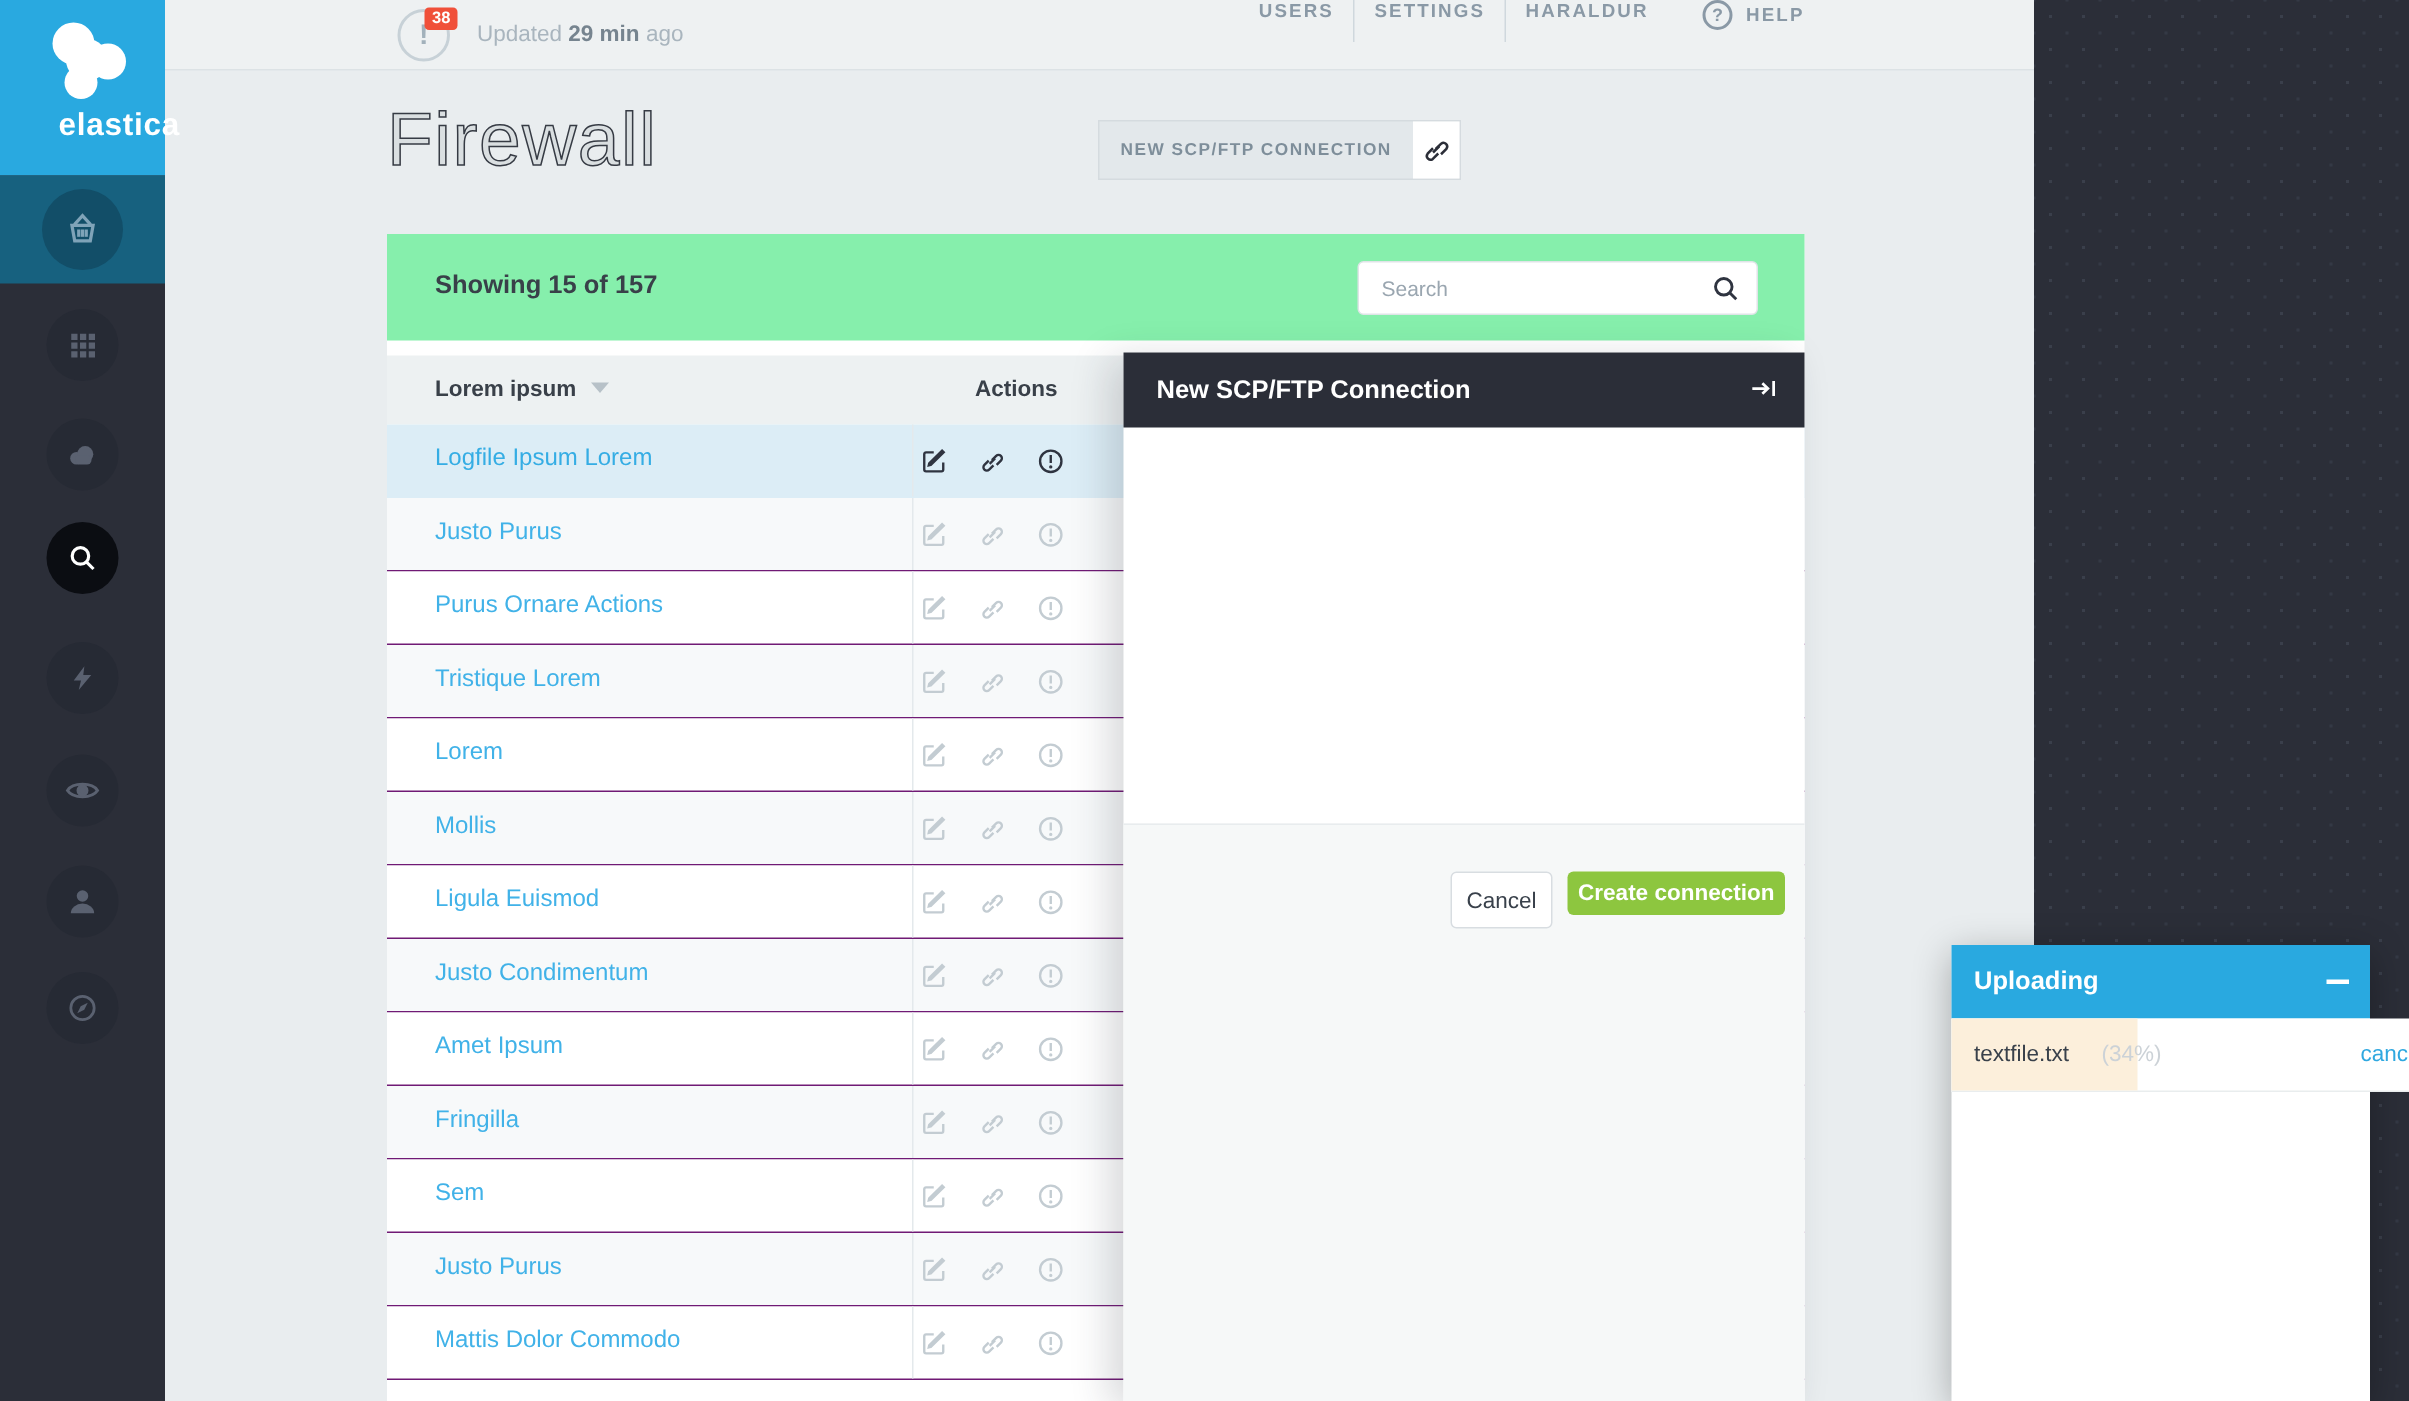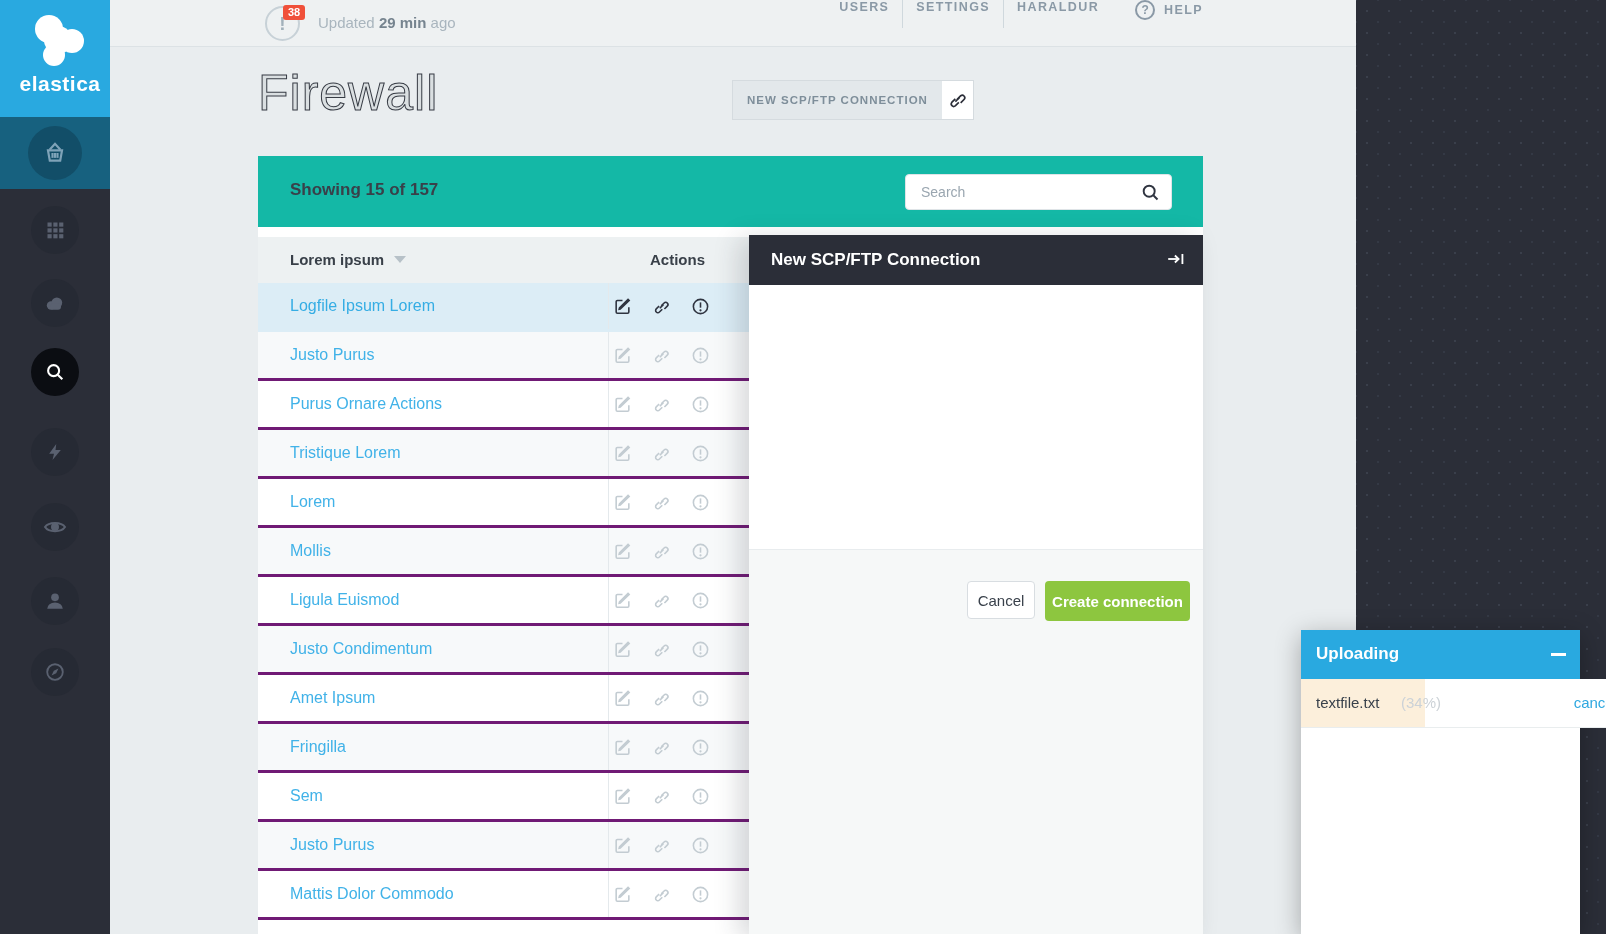--- a/index.html
+++ b/index.html
@@ -7,21 +7,21 @@
   .stage{position:relative;width:1606px;height:934px;overflow:hidden;background:#2b2e38;}
   .backdrop{position:absolute;right:0;top:0;width:250px;height:934px;background-color:#2b2e38;
     background-image:radial-gradient(#3a3f4b 1px,transparent 1.3px),radial-gradient(#343945 1px,transparent 1.3px);
     background-size:22px 22px;background-position:0 0,11px 11px;}
   .app{position:absolute;left:0;top:0;width:1356px;height:934px;background:#e9edef;}
 
   
   .sidebar{position:absolute;left:0;top:0;width:110px;height:934px;background:#2b2e38;}
   .logo-block{position:absolute;left:0;top:0;width:110px;height:117px;background:#29a9e0;}
   .logo-mark{position:absolute;left:22px;top:8px;}
-  .logo-text{position:absolute;left:0;top:72px;width:120px;text-align:center;color:#fff;
+  .logo-text{position:absolute;left:0;top:72px;width:120px;text-align:right;color:#fff;
     font-size:21px;font-weight:bold;letter-spacing:.5px;}
   .side-item{position:absolute;left:0;width:110px;cursor:pointer;}
   .side-item .circ{position:absolute;left:50%;transform:translateX(-50%);border-radius:50%;
     display:flex;align-items:center;justify-content:center;}
   .side-sel{top:117px;height:72px;background:#17617f;}
   .side-sel .circ{top:9px;width:54px;height:54px;background:#124e68;color:#7fa3b8;}
   .side-btn{height:48px;}
   .side-btn .circ{top:0;width:48px;height:48px;background:#262a34;color:#5a6170;}
   .side-btn.active .circ{background:#0b0d12;color:#ffffff;}
 
@@ -49,35 +49,35 @@
   .hdr-btn{position:absolute;top:80px;height:40px;background:#e3e8eb;border:1px solid #d5dbdf;
     display:flex;align-items:stretch;cursor:pointer;}
   .hdr-btn .lbl{flex:1;display:flex;align-items:center;justify-content:center;font-size:11.5px;
     letter-spacing:1px;color:#7e8e9a;font-weight:bold;padding:0 14px;white-space:nowrap;}
   .hdr-btn .ibox{width:44px;background:#ffffff;display:flex;align-items:center;justify-content:center;color:#2b2e38;}
   .btn-scp{left:732px;width:242px;}
   .btn-upload{left:990px;width:215px;}
 
   
   .card{position:absolute;left:258px;top:156px;width:945px;height:778px;background:#ffffff;}
-  .card-top{position:absolute;left:0;top:0;width:945px;height:71px;background:#14b8a6;}
+  .card-top{position:absolute;left:0;top:0;width:945px;height:71px;background:#86efac;}
   .showing{position:absolute;left:32px;top:24px;font-size:17px;font-weight:bold;color:#394049;}
   .search-box{position:absolute;right:31px;top:18px;width:267px;height:36px;background:#fff;
     border:1px solid #dfe4e7;border-radius:4px;}
   .search-box input{position:absolute;left:13px;top:0;width:200px;height:34px;border:none;outline:none;
     font-size:14px;color:#39414b;background:transparent;}
   .search-box input::placeholder{color:#9aa6b0;}
   .search-ic{position:absolute;right:10px;top:7px;color:#2f3440;cursor:pointer;}
   .thead{position:absolute;left:0;top:81px;width:945px;height:46px;background:#edf1f2;}
   .th-name{position:absolute;left:32px;top:14px;font-size:15px;font-weight:bold;color:#394049;}
   .sort-caret{display:inline-block;margin-left:10px;width:0;height:0;border-left:6px solid transparent;
     border-right:6px solid transparent;border-top:7px solid #b7c1c8;vertical-align:2px;cursor:pointer;}
   .th-actions{position:absolute;left:392px;top:14px;font-size:15px;font-weight:bold;color:#394049;}
   .rows{position:absolute;left:0;top:127px;width:945px;}
-  .row{position:relative;height:49px;background:#ffffff;border-bottom:3px solid #701a75;cursor:pointer;}
+  .row{position:relative;height:49px;background:#ffffff;border-bottom:1px solid #701a75;cursor:pointer;}
   .row:nth-child(even){background:#f7f9fa;}
   .row.selected{background:#dcedf6;border-bottom-color:#dcedf6;}
   .row-name{position:absolute;left:32px;top:14px;font-size:16px;color:#41b2e8;}
   .row.selected .row-name{color:#35ade4;}
   .row-actions{position:absolute;left:350px;top:0;height:100%;width:595px;border-left:1px solid #e4e9ec;
     display:flex;align-items:center;gap:19px;padding-left:3px;}
   .act{width:20px;height:20px;color:#c3ccd2;display:flex;align-items:center;justify-content:center;cursor:pointer;}
   .row.selected .act{color:#2f3440;}
 
   
@@ -94,21 +94,21 @@
     background:#fff;display:flex;align-items:center;padding:0 15px;cursor:pointer;font-size:15px;}
   .sel-1{top:80px;}.sel-2{top:138px;}.sel-3{top:196px;}
   .sel-label{color:#39414b;font-weight:bold;}
   .sel-value{color:#b9c2ca;margin-left:6px;}
   .sel-caret{margin-left:auto;width:0;height:0;border-left:6px solid transparent;
     border-right:6px solid transparent;border-top:7px solid #2b2e38;}
   .panel-footer{position:absolute;left:0;top:314px;width:454px;height:385px;background:#f6f8f8;
     border-top:1px solid #e8ecee;}
   .btn-cancel{position:absolute;left:218px;top:31px;width:68px;height:38px;background:#fff;
     border:1px solid #d8dde1;border-radius:4px;font-size:15px;color:#39414b;cursor:pointer;}
-  .btn-create{position:absolute;left:296px;top:31px;width:145px;height:40px;background:#8dc63f;
+  .btn-create{position:absolute;left:296px;top:31px;width:145px;height:29px;background:#8dc63f;
     border:none;border-radius:4px;font-size:15px;font-weight:bold;color:#fff;cursor:pointer;}
 
   
   .uploader{position:absolute;left:1301px;top:630px;width:279px;height:304px;background:#fff;
     box-shadow:0 6px 24px rgba(0,0,0,.3);}
   .up-header{position:absolute;left:0;top:0;width:279px;height:49px;background:#29a9e0;}
   .up-title{position:absolute;left:15px;top:14px;color:#fff;font-size:17px;font-weight:bold;}
   .up-min{position:absolute;right:14px;top:23px;width:15px;height:3px;background:#fff;cursor:pointer;}
   .files{position:absolute;left:0;top:49px;width:331px;}
   .file-row{position:relative;height:49px;background:#fff;border-bottom:1px solid #e9edee;}

